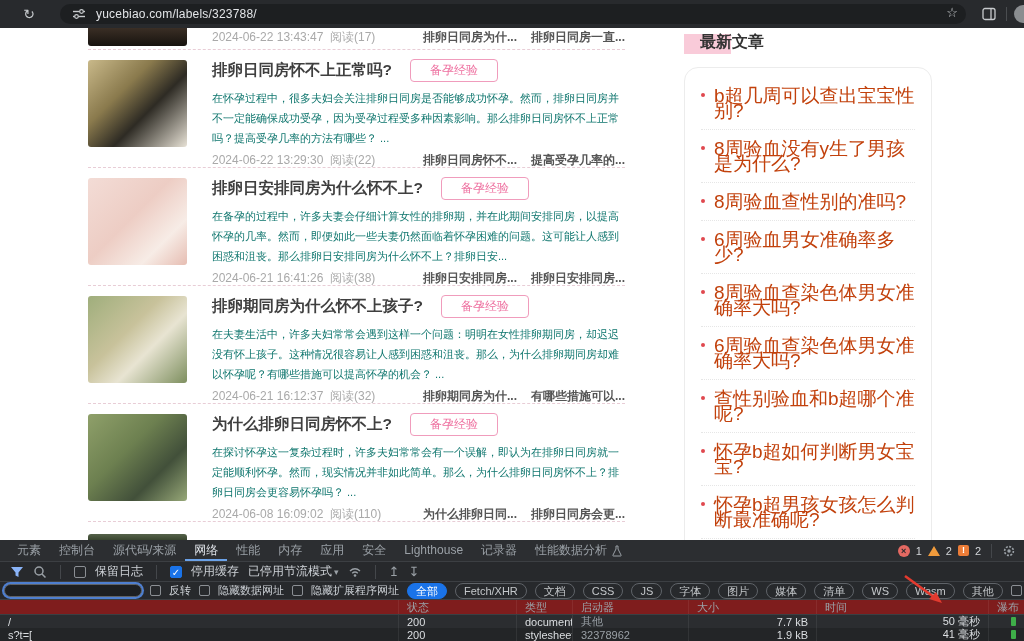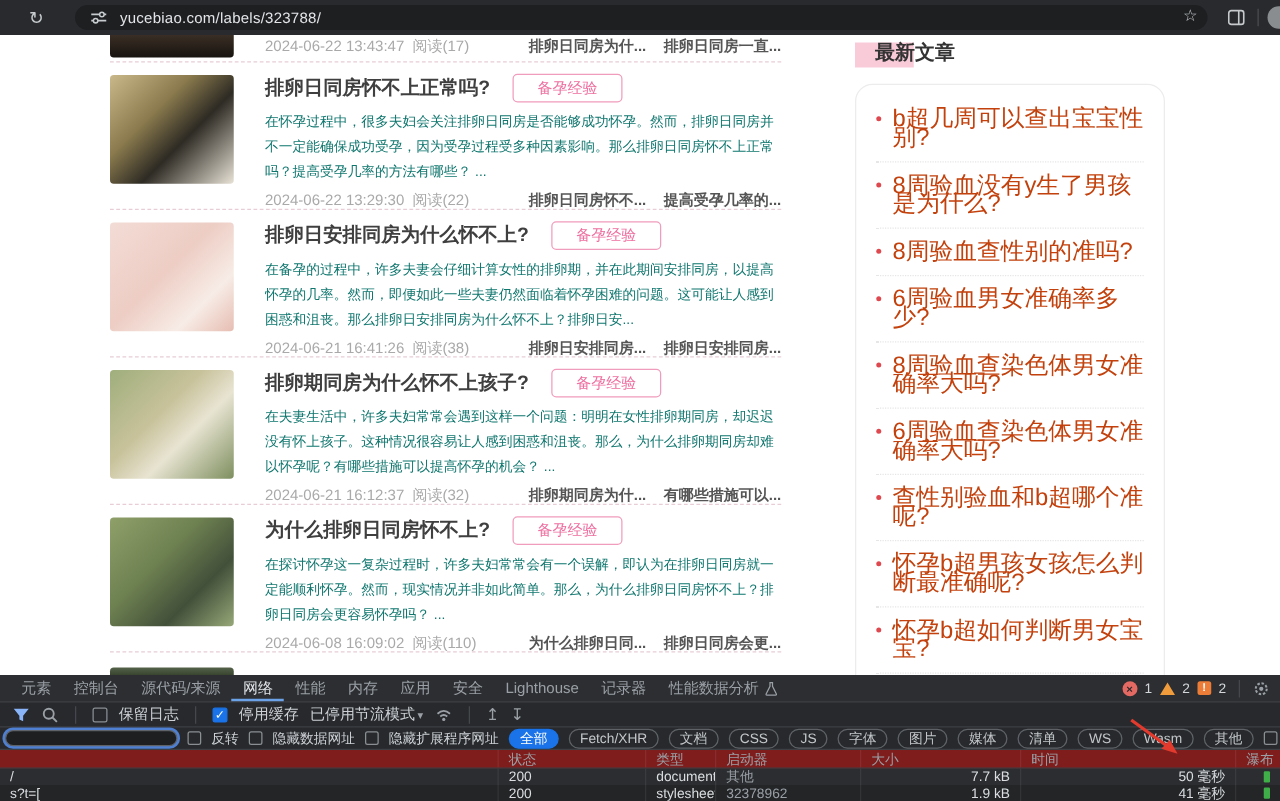--- a/index.html
+++ b/index.html
@@ -238,22 +238,22 @@
       <span class="txt">最新文章</span>
     </div>
     <div class="side-box">
       <div class="side-item"><span class="dot"></span><span>b超几周可以查出宝宝性别?</span></div>
       <div class="side-item"><span class="dot"></span><span>8周验血没有y生了男孩是为什么?</span></div>
       <div class="side-item"><span class="dot"></span><span>8周验血查性别的准吗?</span></div>
       <div class="side-item"><span class="dot"></span><span>6周验血男女准确率多少?</span></div>
       <div class="side-item"><span class="dot"></span><span>8周验血查染色体男女准确率大吗?</span></div>
       <div class="side-item"><span class="dot"></span><span>6周验血查染色体男女准确率大吗?</span></div>
       <div class="side-item"><span class="dot"></span><span>查性别验血和b超哪个准呢?</span></div>
+      <div class="side-item"><span class="dot"></span><span>怀孕b超如何判断男女宝宝?</span></div>
       <div class="side-item"><span class="dot"></span><span>怀孕b超男孩女孩怎么判断最准确呢?</span></div>
-      <div class="side-item"><span class="dot"></span><span>怀孕b超如何判断男女宝宝?</span></div>
       <div class="side-item"><span class="dot"></span><span>5周验血可以验出男女吗?</span></div>
     </div>
     <div class="hot-label">Hot search</div>
     <div class="side-title" style="margin-top:2px;">
       <span class="hl"></span>
       <span class="txt">热门搜索</span>
     </div>
 
   </div>
 </div>

